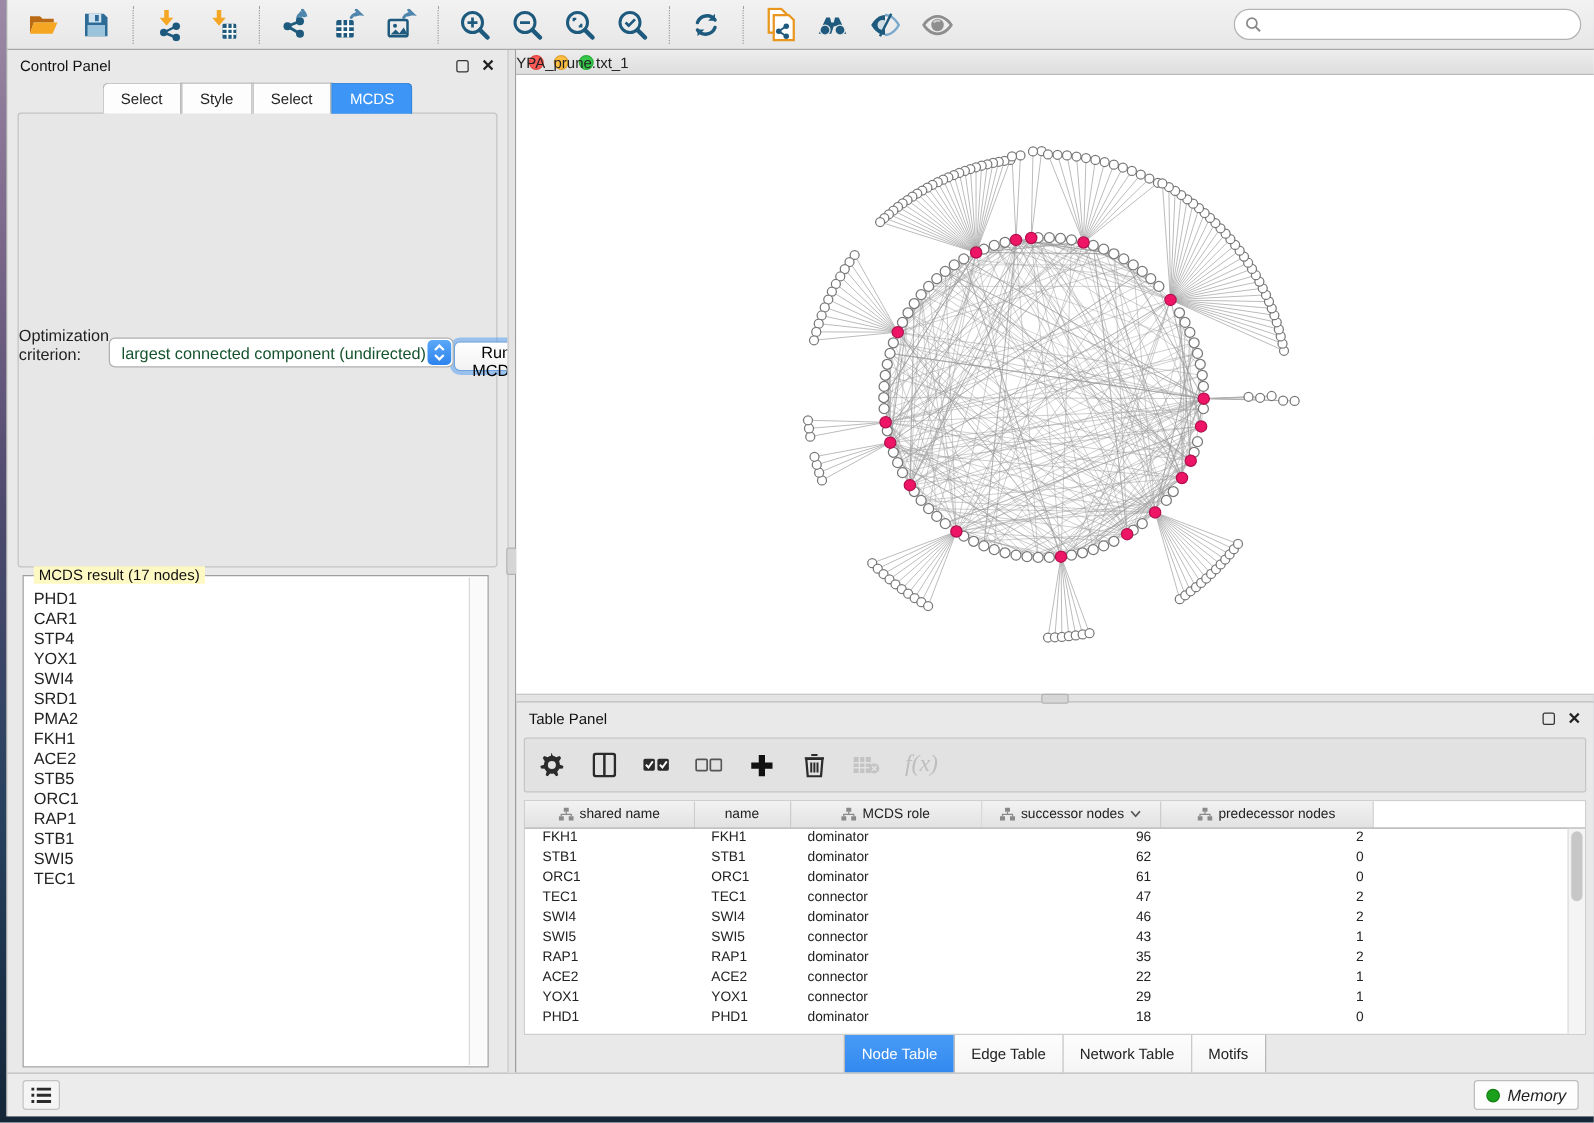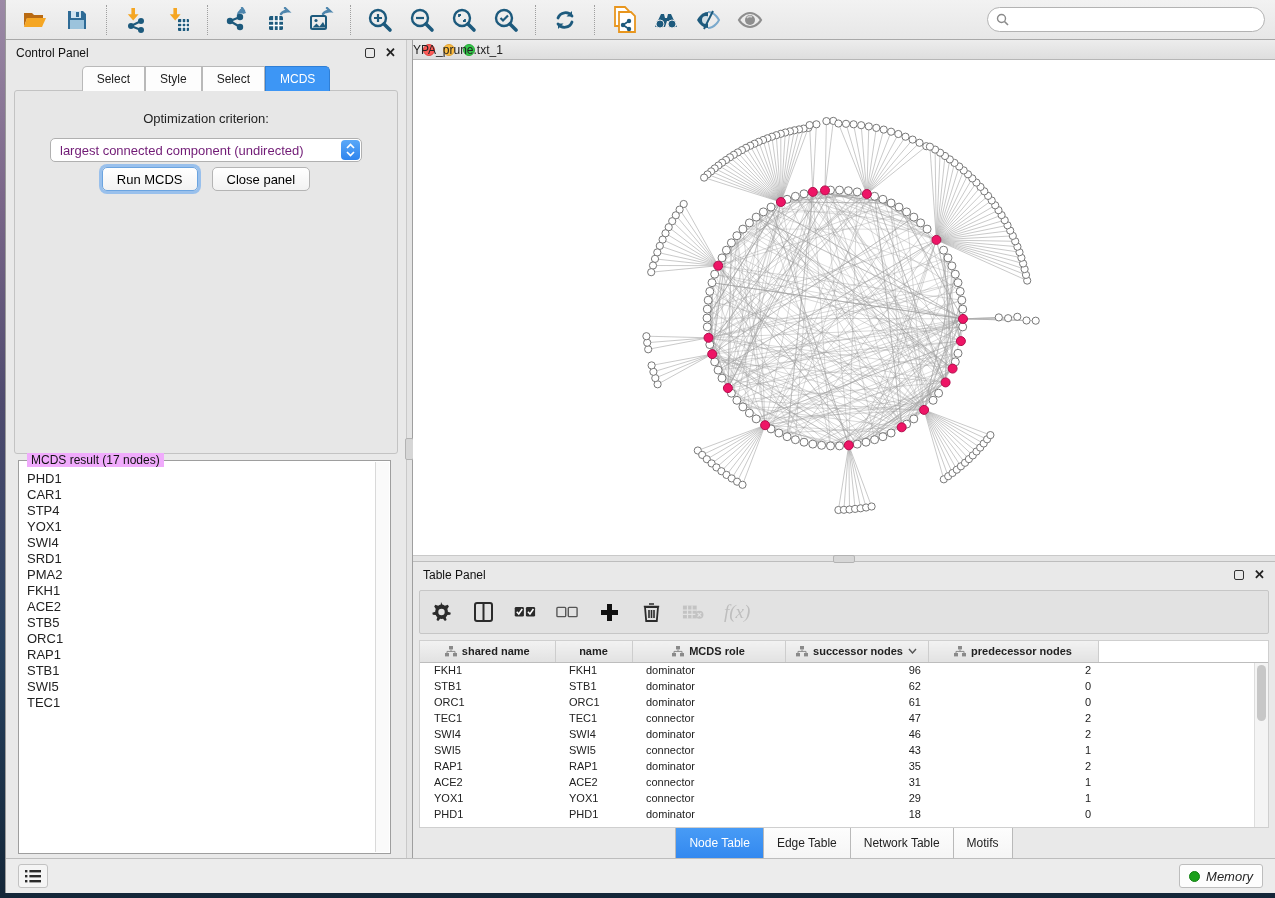--- a/index.html
+++ b/index.html
@@ -29,32 +29,32 @@
   .panel-titlebar { height:26px; display:flex; align-items:center; padding:0 10px; flex:0 0 auto; }
   .panel-title { font-size:12px; color:#111; }
   .panel-winbtns { margin-left:auto; display:flex; align-items:center; gap:10px; }
   .wb-float { width:10px; height:10px; border:1.5px solid #333; border-radius:2px; cursor:pointer; }
   .wb-close { font-size:13px; font-weight:bold; color:#222; cursor:pointer; line-height:10px; }
   .cp-tabs { display:flex; justify-content:center; gap:0; flex:0 0 auto; position:relative; z-index:2; }
   .cp-tab { padding:5px 14px; font-size:12px; background:#fdfdfd; border:1px solid #b9b9b9; border-bottom:none; cursor:pointer; }
   .cp-tab:first-child { border-radius:5px 0 0 0; }
   .cp-tab:last-child { border-radius:0 5px 0 0; }
   .cp-tab.active { background:#3d96f5; color:#fff; border-color:#2f7fd6; border-radius:0 5px 0 0; }
-  .cp-body { margin:-1px 8px 0 8px; background:#e7e7e7; border:1px solid #c3c3c3; border-radius:3px; height:364px; flex:0 0 auto; display:flex; flex-direction:column; align-items:center; padding-top:20px; }
+  .cp-body { margin:-1px 8px 0 8px; background:#e7e7e7; border:1px solid #c3c3c3; border-radius:3px; height:364px; flex:0 0 auto; display:flex; flex-direction:row; align-items:center; padding-top:20px; }
   .opt-label { font-size:13px; margin-bottom:12px; }
   .select { width:312px; height:24px; background:#fff; border:1px solid #b0b0b0; border-radius:5px; display:flex; align-items:center; padding-left:9px; cursor:pointer; position:relative; }
-  .select .sel-text { font-size:13px; color:#701a75; flex:1; white-space:nowrap; overflow:hidden; }
+  .select .sel-text { font-size:13px; color:#14532d; flex:1; white-space:nowrap; overflow:hidden; }
   .sel-stepper { width:19px; height:20px; margin:1px; border-radius:4px; background:linear-gradient(180deg,#5aa8f8,#2e84ee); display:flex; flex-direction:column; align-items:center; justify-content:center; color:#fff; }
   .sel-stepper svg { display:block; }
   .cp-buttons { display:flex; gap:14px; margin-top:5px; }
   .btn { height:24px; padding:0 14px; background:linear-gradient(180deg,#ffffff,#f2f2f2); border:1px solid #b4b4b4; border-radius:5px; font-size:13px; cursor:pointer; font-family:"Liberation Sans",sans-serif; }
   .btn.focused { box-shadow:0 0 0 3px rgba(90,160,240,.55); border-color:#6ba4e0; }
   .cp-spacer { height:6px; flex:0 0 auto; }
   .result-box { margin:0 15px 4px 12px; flex:1; min-height:0; border:1px solid #9e9e9e; background:#fff; position:relative; padding:4px 0 0 0; }
-  .result-legend { position:absolute; top:-8px; left:8px; background:#f0abfc; padding:0 4px; font-size:12px; color:#111; }
+  .result-legend { position:absolute; top:-8px; left:8px; background:#fef9c3; padding:0 4px; font-size:12px; color:#111; }
   .result-list { position:absolute; inset:10px 16px 4px 8px; overflow:hidden; font-size:13px; line-height:16px; }
   .result-list div { cursor:default; }
   .result-scroll { position:absolute; top:1px; bottom:1px; right:1px; width:14px; background:#fafafa; border-left:1px solid #d9d9d9; }
 
   
   .v-split { width:7px; flex:0 0 auto; background:#e4e4e4; border-left:1px solid #c9c9c9; border-right:1px solid #9f9f9f; position:relative; cursor:col-resize; }
   .v-split .grip { position:absolute; top:50%; left:1px; width:9px; height:22px; margin-top:-11px; margin-left:-3px; background:#d6d6d6; border:1px solid #b3b3b3; border-radius:2px; }
   .h-split { height:7px; flex:0 0 auto; background:#e4e4e4; border-top:1px solid #c9c9c9; border-bottom:1px solid #bdbdbd; position:relative; cursor:row-resize; }
   .h-split .grip { position:absolute; left:50%; top:-1px; width:22px; height:8px; margin-left:-11px; background:#d6d6d6; border:1px solid #b3b3b3; border-radius:2px; }
 
@@ -72,21 +72,21 @@
   .net-canvas svg { position:absolute; left:0; top:0; }
 
   
   .table-panel { height:296px; flex:0 0 auto; background:#e9e9e9; display:flex; flex-direction:column; }
   .tp-toolbar { margin:2px 6px 4px 6px; height:44px; flex:0 0 auto; background:#e2e2e2; border:1px solid #c6c6c6; border-radius:2px; display:flex; align-items:center; padding:0 10px; gap:20px; }
   .tp-icon { width:22px; height:22px; display:flex; align-items:center; justify-content:center; cursor:pointer;text-align:center; }
   .tp-icon.disabled { opacity:.42; cursor:default; }
   .fx { font-family:"Liberation Serif",serif; font-style:italic; font-size:19px; color:#8d8d8d; }
   .table-wrap { margin:2px 6px 0 6px; flex:1; min-height:0; background:#fff; border:1px solid #cfcfcf; position:relative; overflow:hidden; }
   table.datatable { border-collapse:collapse; width:100%; table-layout:fixed; font-size:11px; }
-  table.datatable th { height:21px; font-weight:bold; background:linear-gradient(180deg,#f2f2f2,#e2e2e2); border-right:1px solid #cdcdcd; border-bottom:1px solid #bdbdbd; padding:0 4px; white-space:nowrap; overflow:hidden; }
+  table.datatable th { height:21px; font-weight:normal; background:linear-gradient(180deg,#f2f2f2,#e2e2e2); border-right:1px solid #cdcdcd; border-bottom:1px solid #bdbdbd; padding:0 4px; white-space:nowrap; overflow:hidden; }
   table.datatable th .hcell { display:flex; align-items:center; justify-content:center; gap:5px; }
   table.datatable th.empty { background:#fff; border-right:none; }
   table.datatable td { height:16px; padding:0 6px 0 14px; white-space:nowrap; overflow:hidden; }
   table.datatable td.num { text-align:right; padding-right:7px; }
   .tbl-scroll { position:absolute; top:22px; bottom:0; right:0; width:14px; background:#f4f4f4; border-left:1px solid #ddd; }
   .tbl-thumb { position:absolute; top:2px; left:2px; width:9px; height:56px; background:#c7c7c7; border-radius:5px; }
   .tp-tabs { height:30px; flex:0 0 auto; display:flex; align-items:center; justify-content:center; }
   .seg { display:flex; border:1px solid #b9b9b9; border-radius:5px; overflow:hidden; background:#fff; }
   .seg-tab { padding:16px 13px; font-size:12px; border-right:1px solid #b9b9b9; cursor:pointer; background:linear-gradient(180deg,#ffffff,#f3f3f3); }
   .seg-tab:last-child { border-right:none; }
@@ -1202,21 +1202,21 @@
                   <td>RAP1</td>
                   <td>dominator</td>
                   <td class="num">35</td>
                   <td class="num">2</td>
                   <td></td>
                 </tr>
                 <tr>
                   <td>ACE2</td>
                   <td>ACE2</td>
                   <td>connector</td>
-                  <td class="num">31</td>
+                  <td class="num">22</td>
                   <td class="num">1</td>
                   <td></td>
                 </tr>
                 <tr>
                   <td>YOX1</td>
                   <td>YOX1</td>
                   <td>connector</td>
                   <td class="num">29</td>
                   <td class="num">1</td>
                   <td></td>

